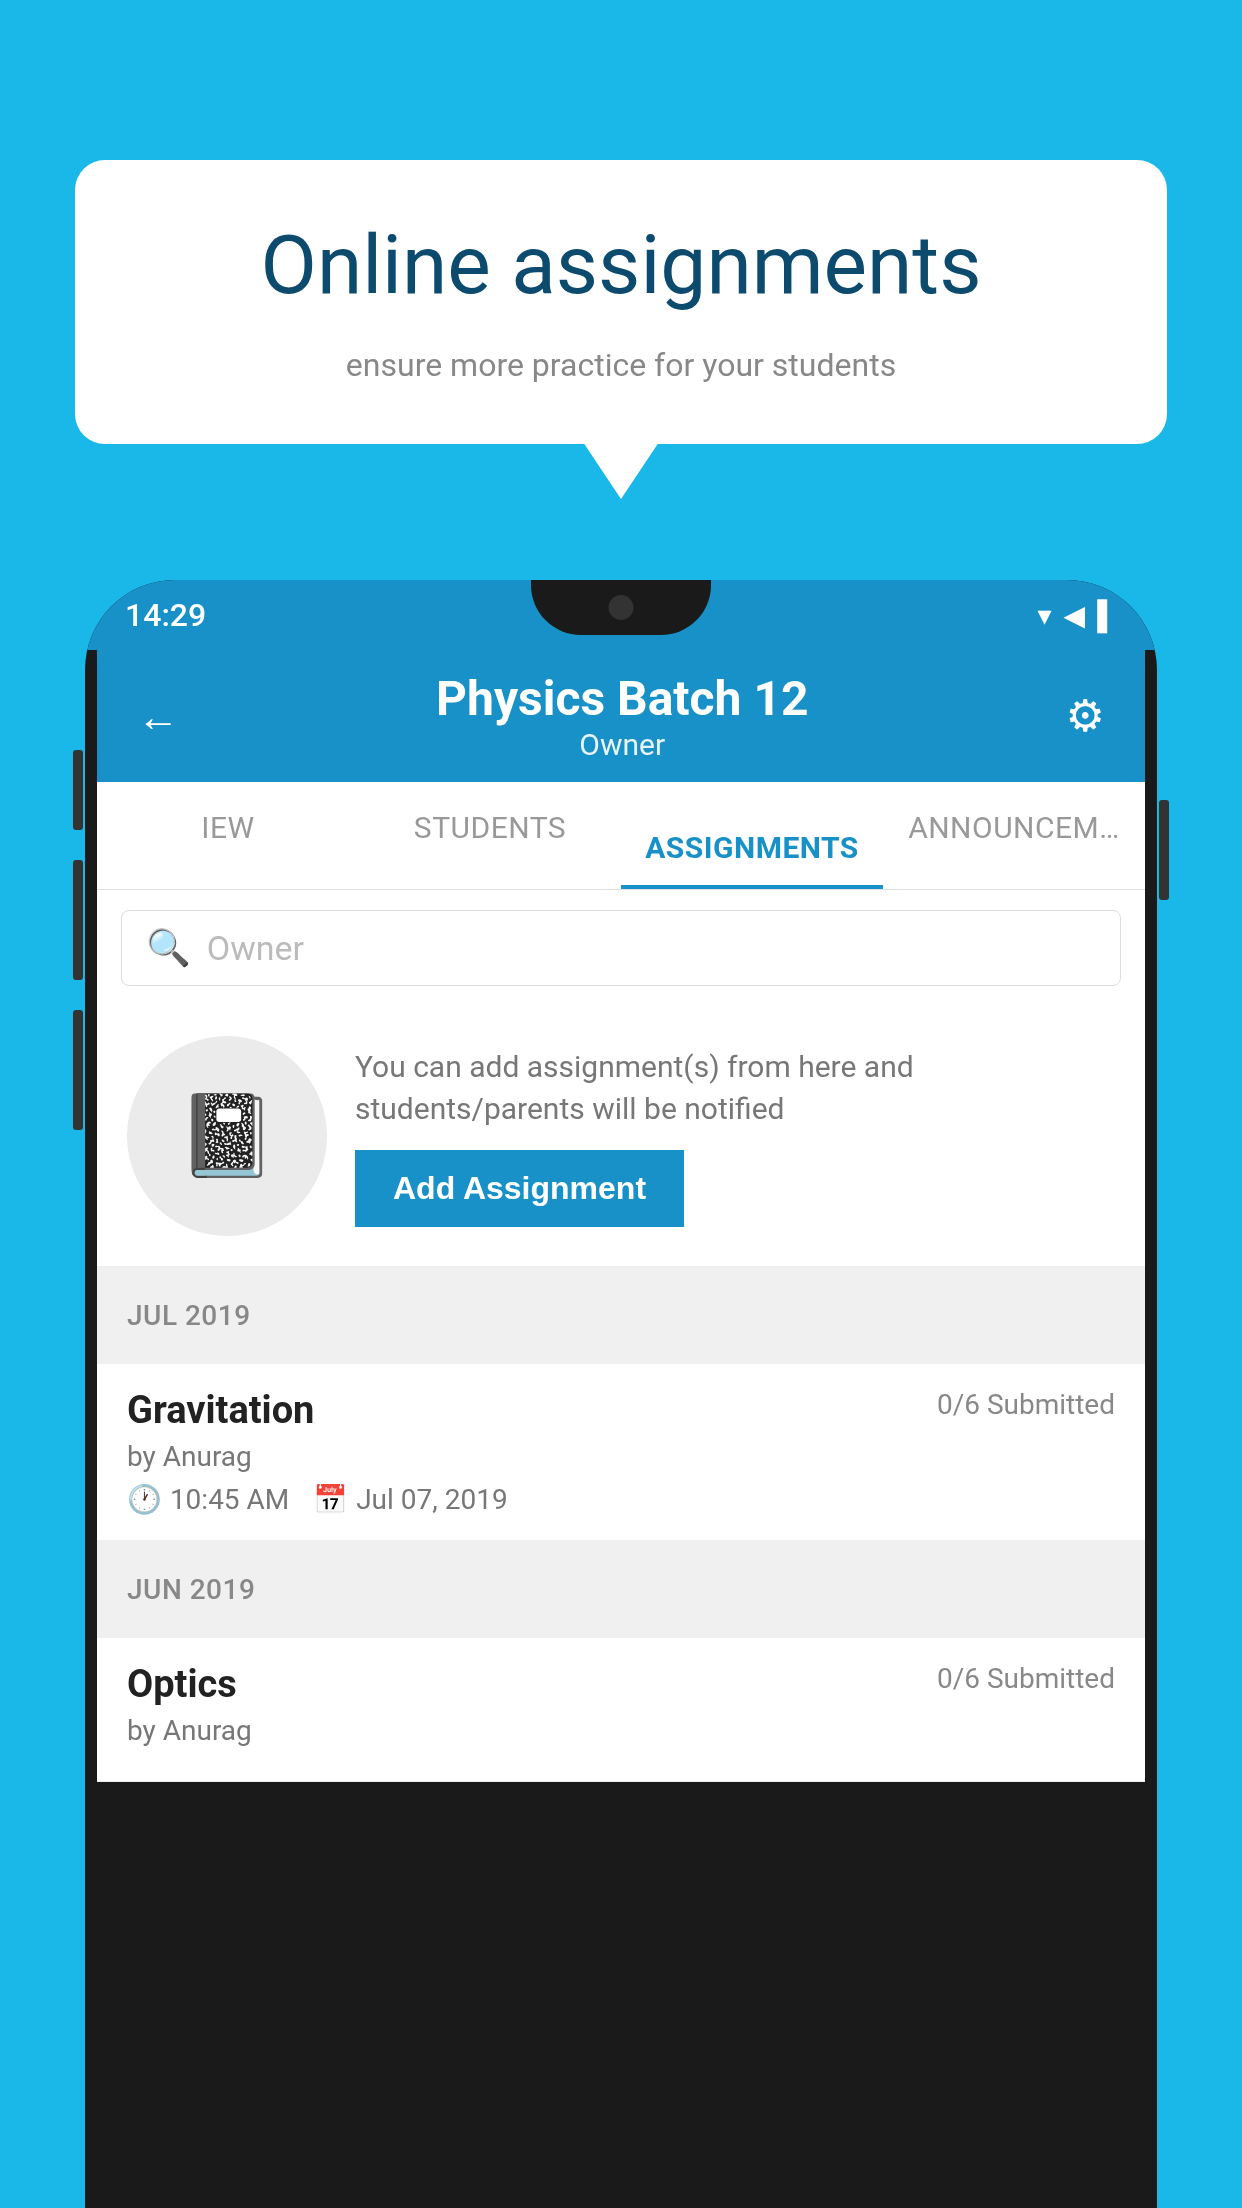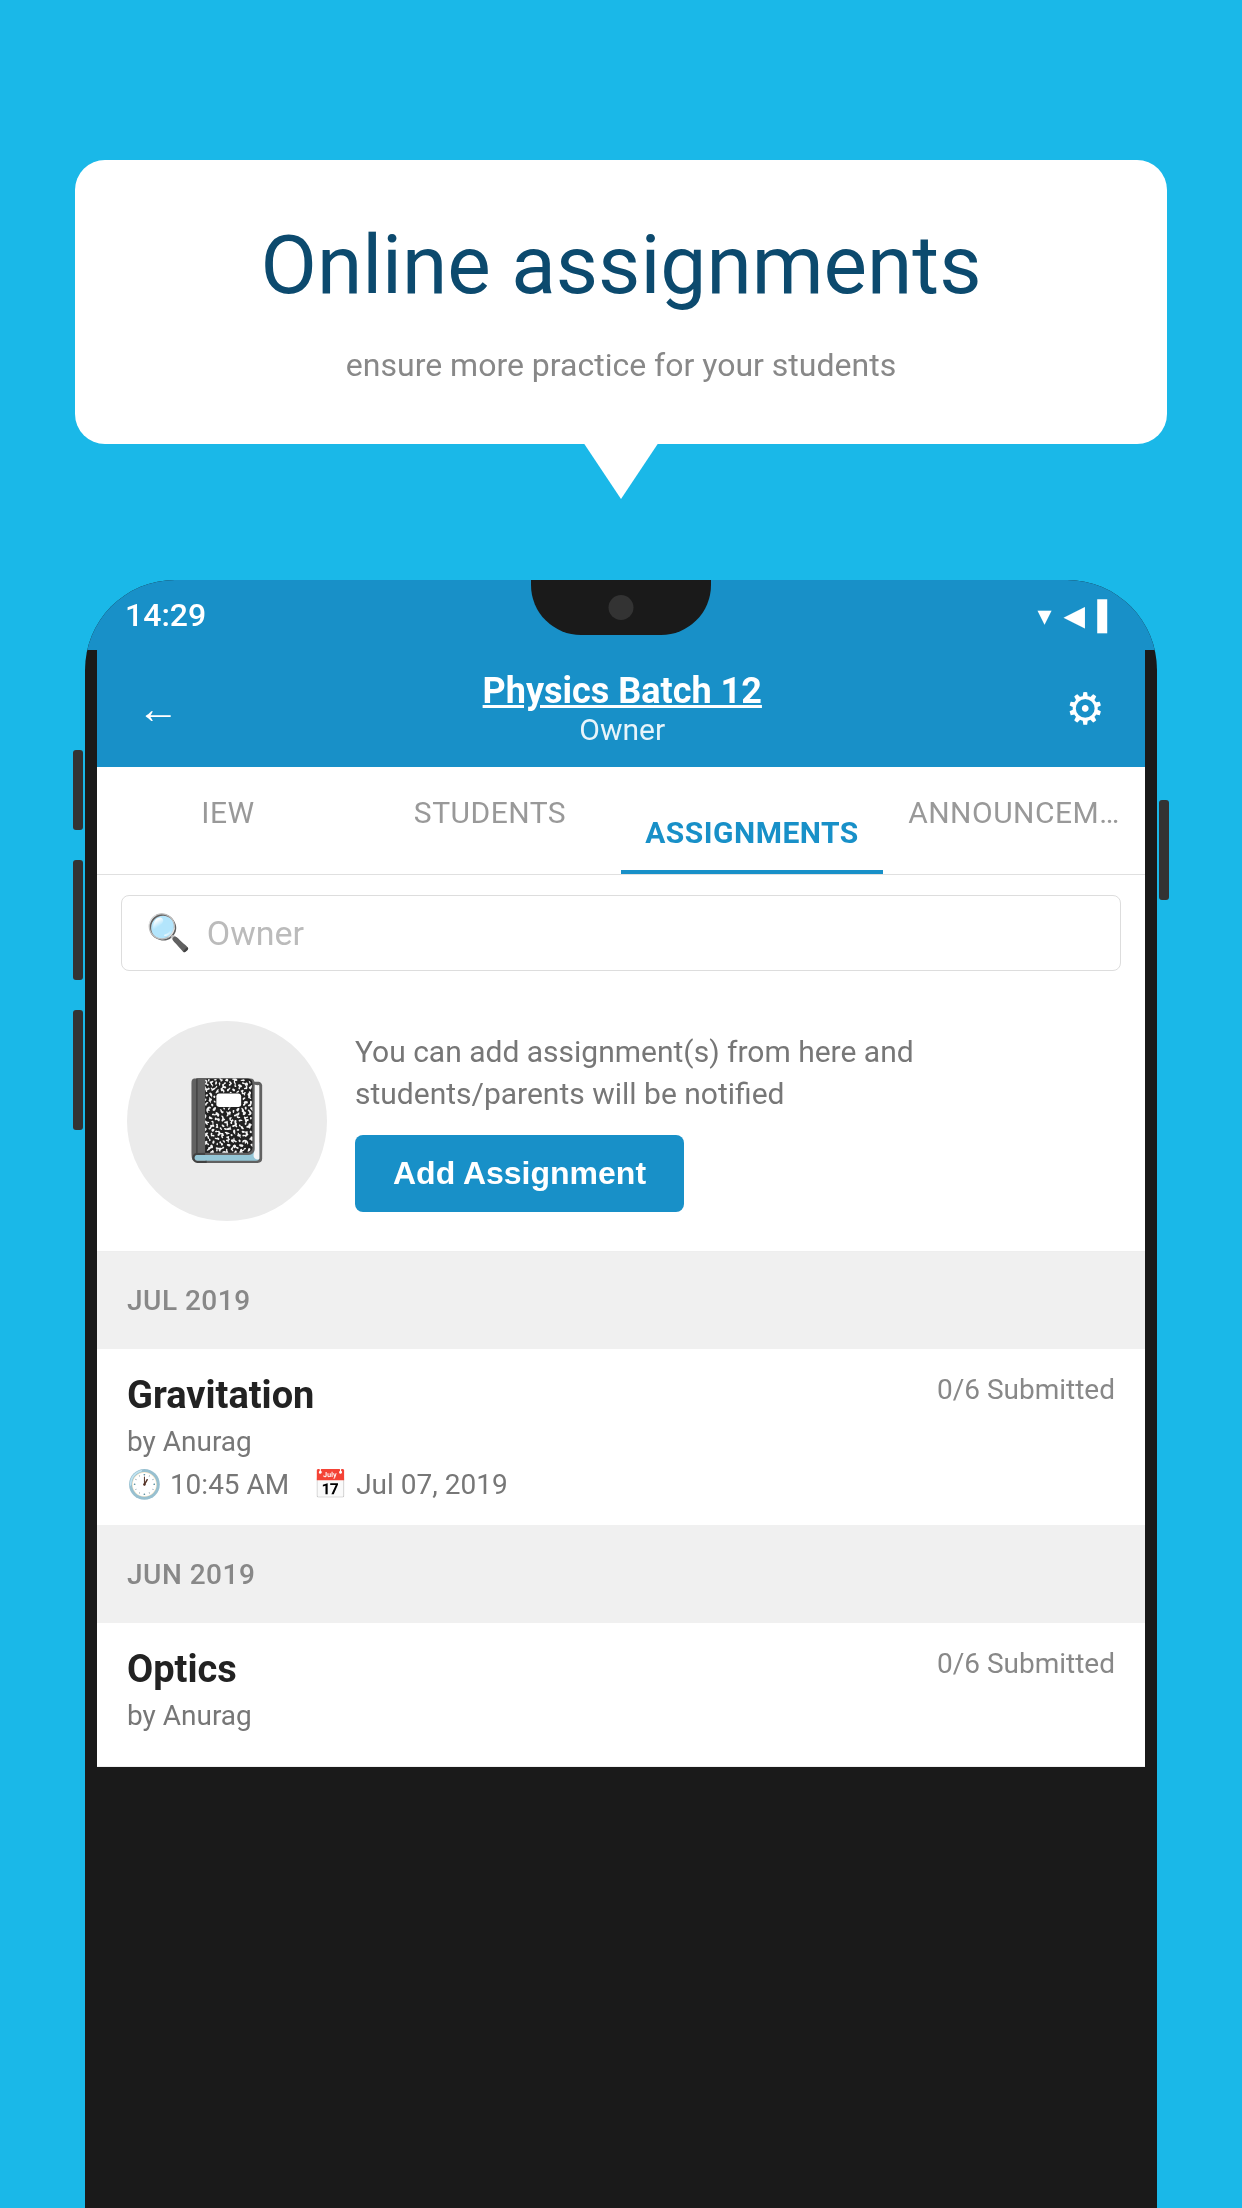--- a/index.html
+++ b/index.html
@@ -121,23 +121,22 @@
     .back-arrow {
       color: white;
       font-size: 42px;
       font-weight: 300;
     }
     .header-center {
       text-align: center;
     }
     .header-title {
       color: white;
-      font-size: 36px;
+      font-size: 48px;
       font-weight: 700;
-      text-decoration: underline;
     }
     .header-subtitle {
       color: rgba(255,255,255,0.9);
       font-size: 30px;
       font-weight: 400;
     }
     .settings-icon {
       color: white;
       font-size: 44px;
     }
@@ -217,21 +216,21 @@
     .assignment-info-text {
       font-size: 30px;
       color: #777;
       line-height: 1.4;
       margin-bottom: 20px;
     }
     .add-assignment-btn {
       background: #1890c8;
       color: white;
       border: none;
-      border-radius: 8px;
+      border-radius: 0;
       padding: 20px 38px;
       font-size: 32px;
       font-weight: 600;
       cursor: pointer;
     }
 
     
     .month-header {
       background: #f0f0f0;
       padding: 32px 30px;

